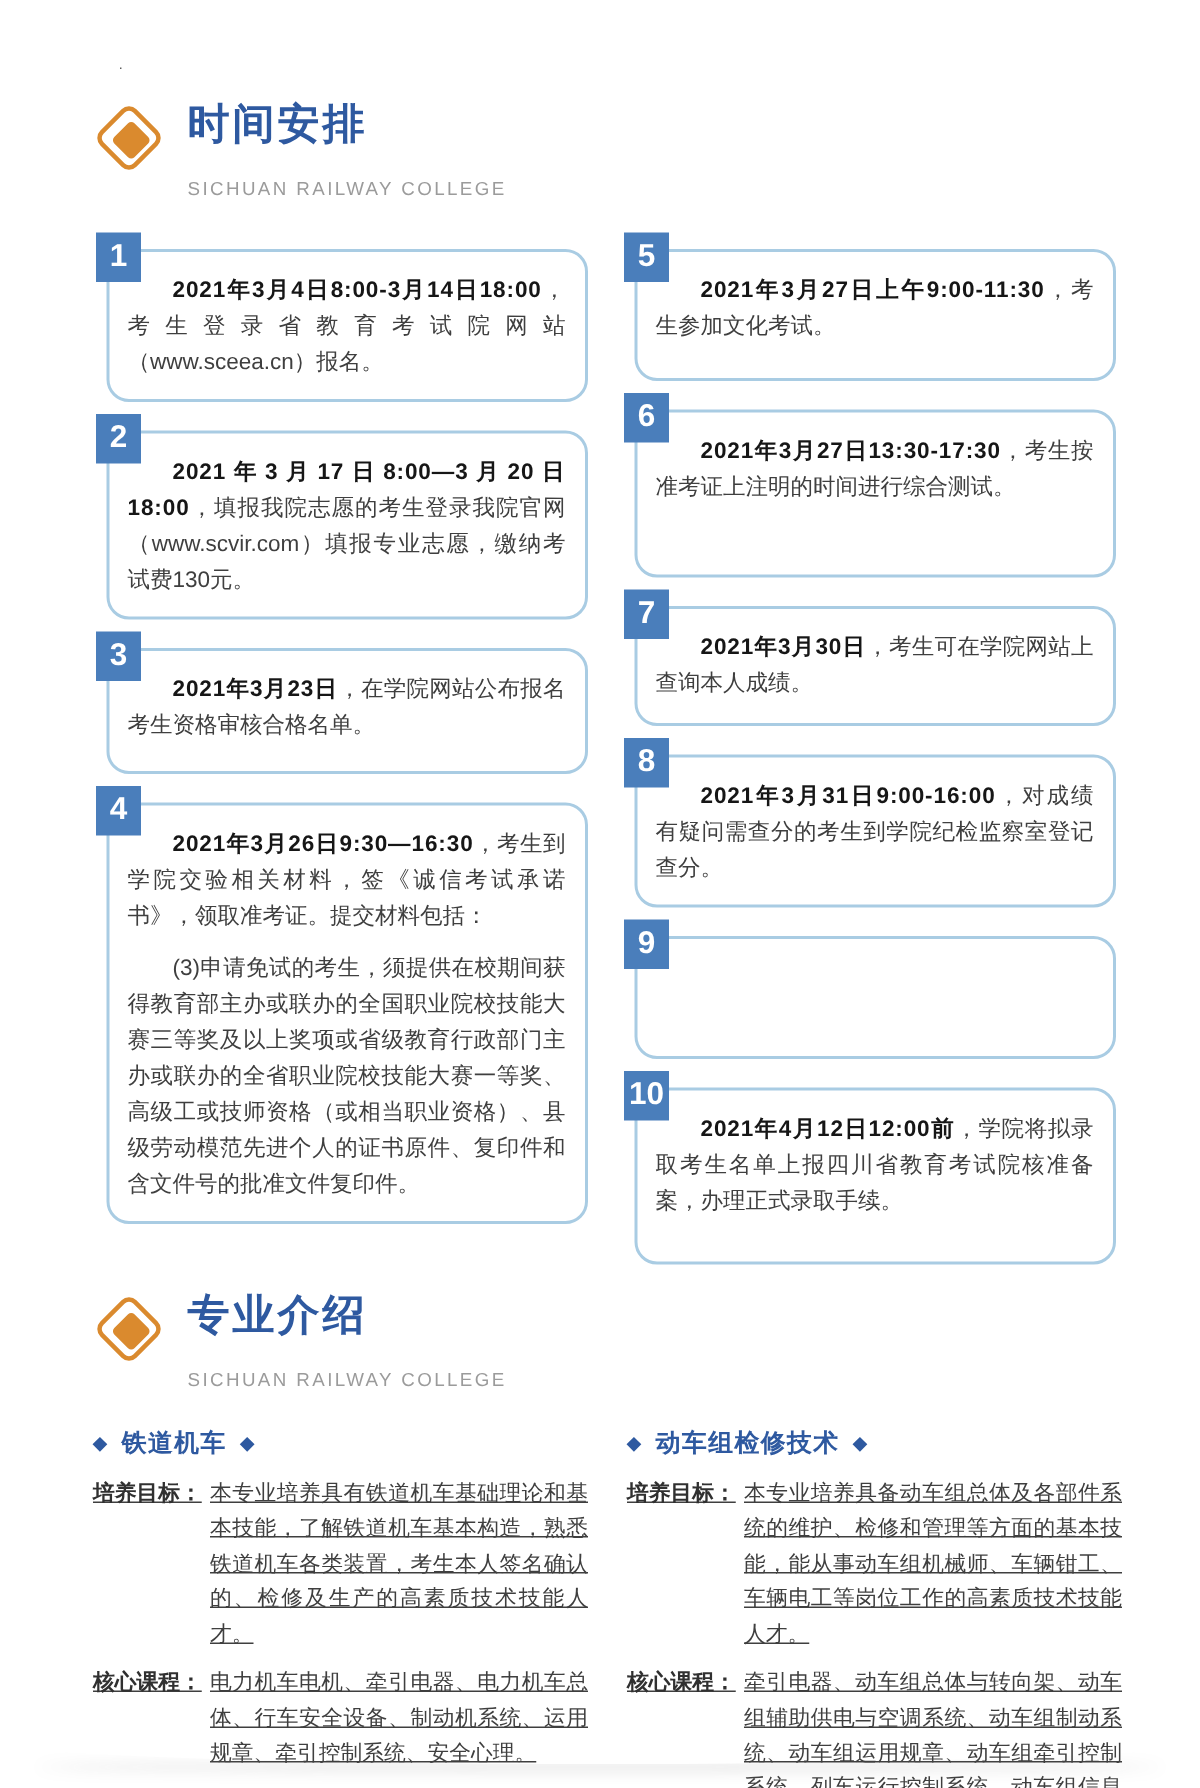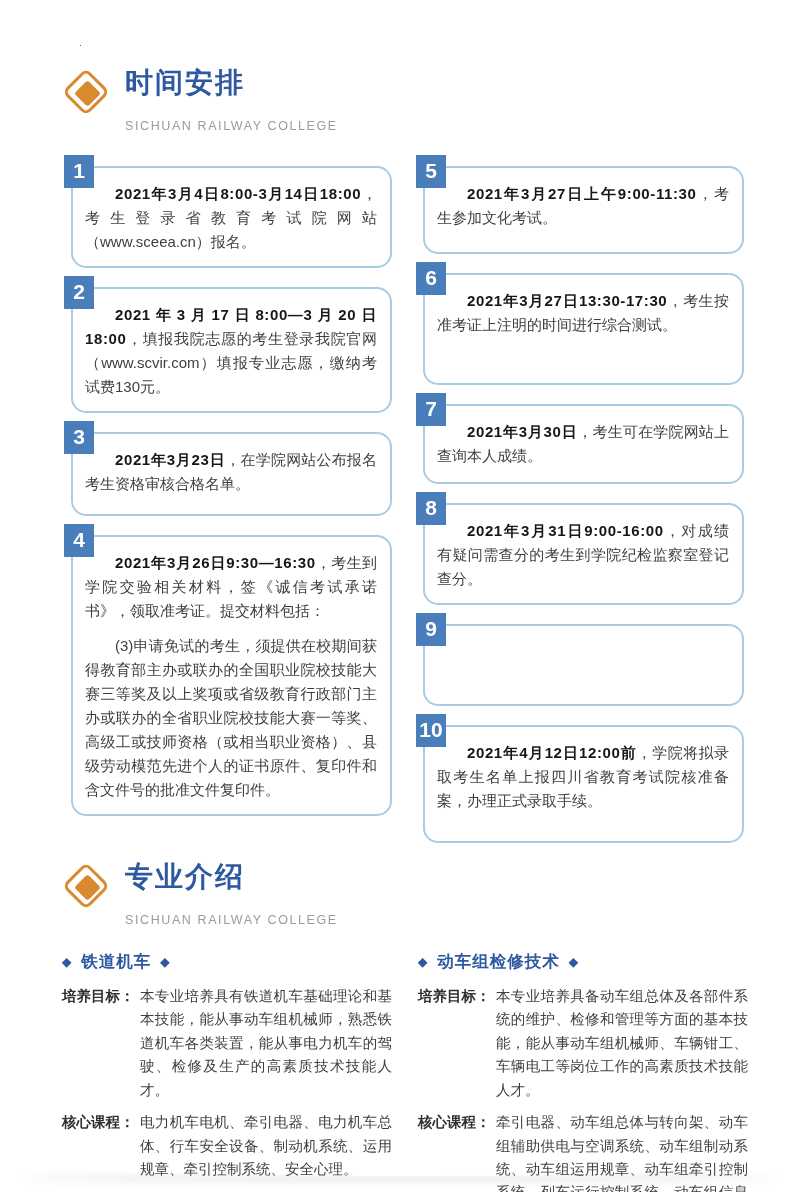--- a/index.html
+++ b/index.html
@@ -62,21 +62,21 @@
 
   
   .majors { display: flex; gap: 26px; margin: 24px 55px 0 62px; }
   .major { width: 330px; flex-shrink: 0; }
   .major-heading {
     display: flex; align-items: center; gap: 9px;
     color: #2e59a0; font-weight: bold; font-size: 16.5px;
     margin-bottom: 12px; letter-spacing: 1px;
   }
   .dia { font-size: 12px; color: #2e59a0; }
-  .m-row { display: flex; margin-bottom: 9px; }
+  .m-row { display: flex; margin-bottom: 9px; text-decoration: underline; }
   .m-label { width: 78px; flex-shrink: 0; font-weight: bold; color: #303030; font-size: 14.5px; line-height: 1.62; }
   .m-val { flex: 1; font-size: 14.5px; line-height: 1.62; color: #3f3f3f; text-align: justify; }
 
   
   .page-curl {
     position: absolute; left: 14px; right: 14px; bottom: 16px; height: 26px;
     border-radius: 50%;
     box-shadow: 0 15px 9px -11px rgba(130,130,130,0.30);
   }
 </style>
@@ -171,21 +171,21 @@
   <div class="majors">
 
     <div class="major">
       <div class="major-heading">
         <span class="dia">◆</span>
         <span>铁道机车</span>
         <span class="dia">◆</span>
       </div>
       <div class="m-row">
         <div class="m-label">培养目标：</div>
-        <div class="m-val">本专业培养具有铁道机车基础理论和基本技能，能从事动车组机械师，熟悉铁道机车各类装置，能从事电力机车的驾驶、检修及生产的高素质技术技能人才。</div>
+        <div class="m-val">本专业培养具有铁道机车基础理论和基本技能，了解铁道机车基本构造，熟悉铁道机车各类装置，考生本人签名确认的、检修及生产的高素质技术技能人才。</div>
       </div>
       <div class="m-row">
         <div class="m-label">核心课程：</div>
         <div class="m-val">电力机车电机、牵引电器、电力机车总体、行车安全设备、制动机系统、运用规章、牵引控制系统、安全心理。</div>
       </div>
 
     </div>
 
     <div class="major">
       <div class="major-heading">

